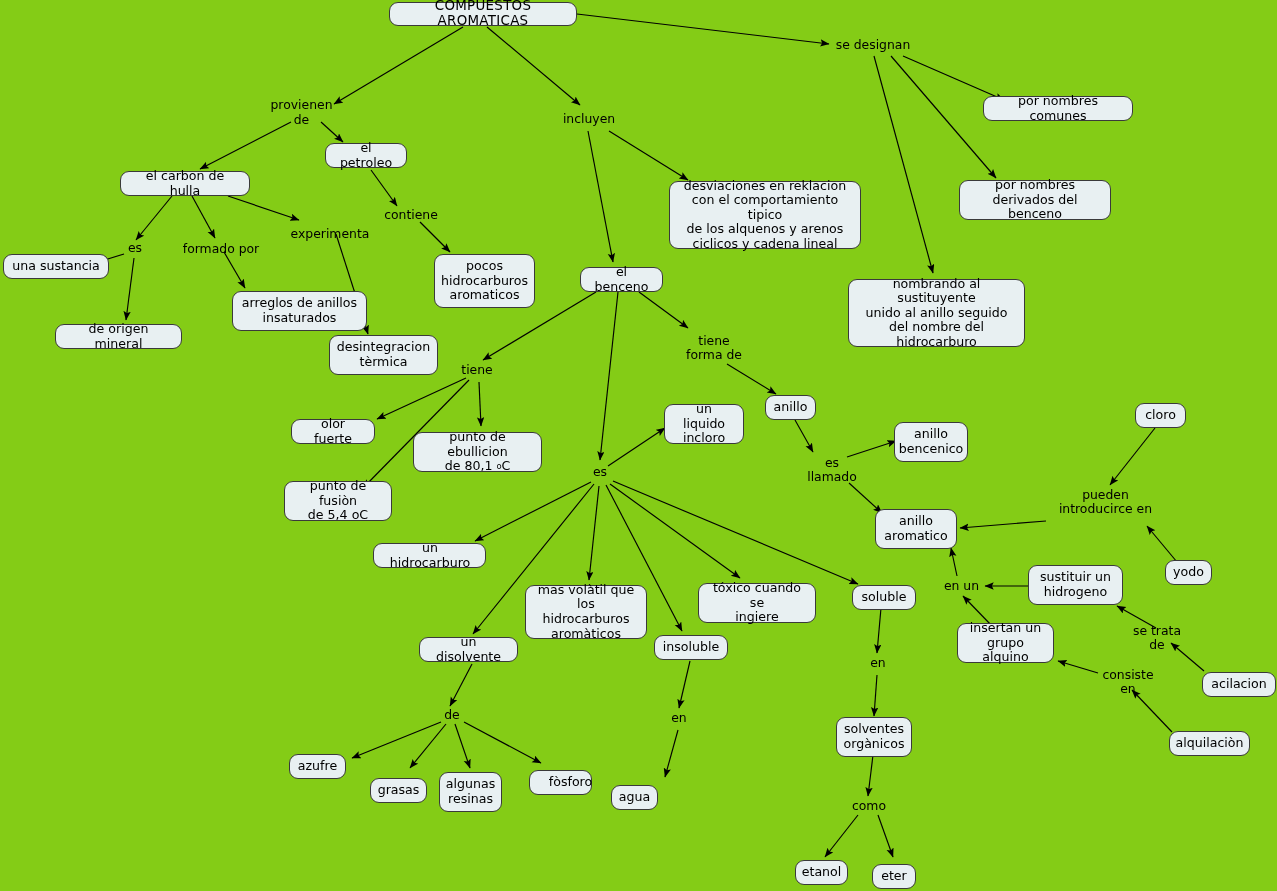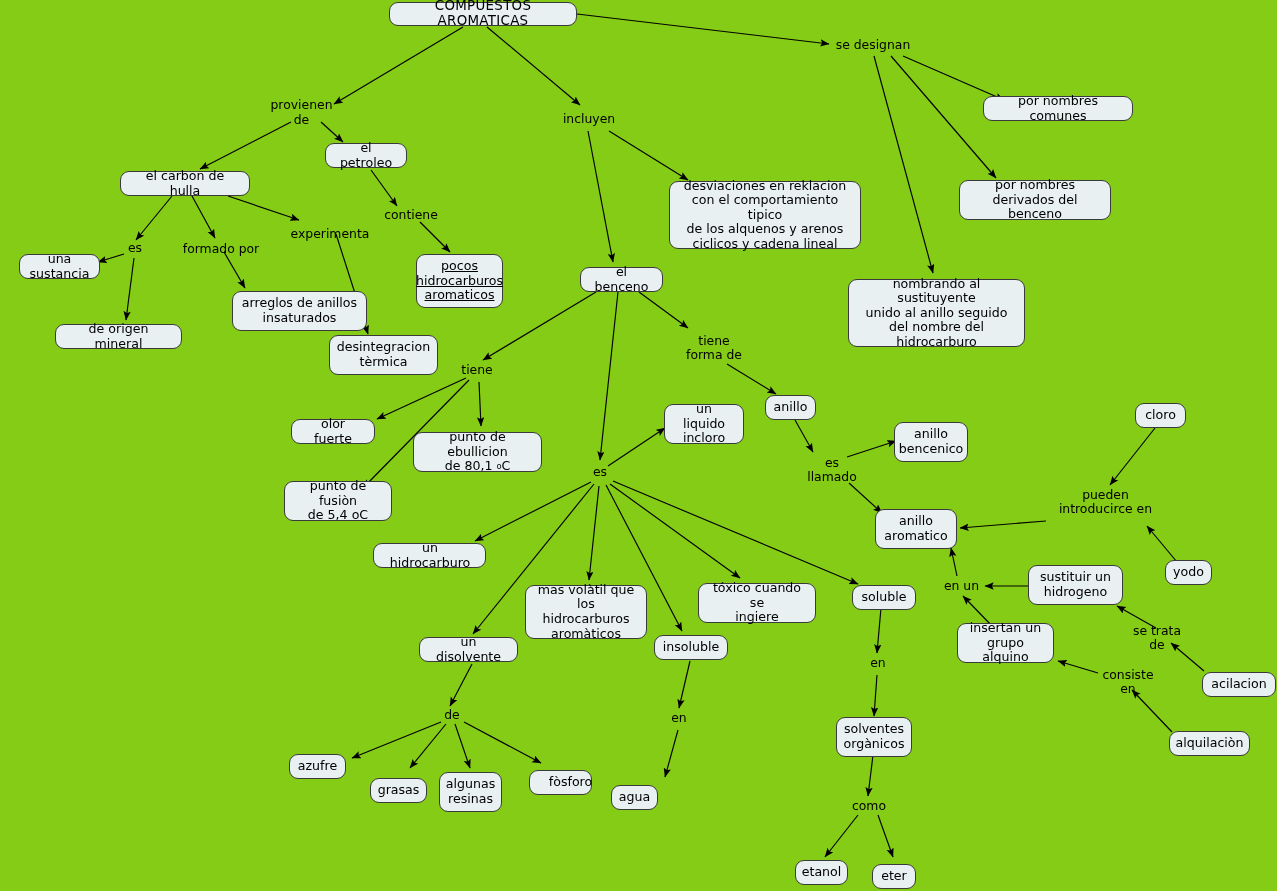--- a/index.html
+++ b/index.html
@@ -151,31 +151,31 @@
       <path d="M1098,673 L1058,661"></path>
     </g>
   </svg>
 
   <div class="node root" style="left:389px;top:2px;width:188px;height:24px;">COMPUESTOS AROMATICAS</div>
 
   <div class="node" style="left:325px;top:143px;width:82px;height:25px;">el petroleo</div>
 
   <div class="node" style="left:120px;top:171px;width:130px;height:25px;">el carbon de hulla</div>
 
-  <div class="node" style="left:19px;top:254px;width:81px;height:25px;">una sustancia</div>
+  <div class="node" style="left:3px;top:254px;width:106px;height:25px;">una sustancia</div>
 
   <div class="node" style="left:55px;top:324px;width:127px;height:25px;">de origen mineral</div>
 
   <div class="node" style="left:191px;top:291px;width:135px;height:40px;margin-left:41px;">arreglos de anillos
 insaturados</div>
 
   <div class="node" style="left:329px;top:335px;width:109px;height:40px;">desintegracion
 tèrmica</div>
 
-  <div class="node" style="left:416px;top:254px;width:87px;height:54px;text-decoration:underline;">pocos
+  <div class="node" style="left:434px;top:254px;width:101px;height:54px;">pocos
 hidrocarburos
 aromaticos</div>
 
   <div class="node" style="left:669px;top:181px;width:192px;height:68px;">desviaciones en reklacion
 con el comportamiento tipico
 de los alquenos y arenos
 ciclicos y cadena lineal</div>
 
   <div class="node" style="left:983px;top:96px;width:150px;height:25px;">por nombres comunes</div>
 

